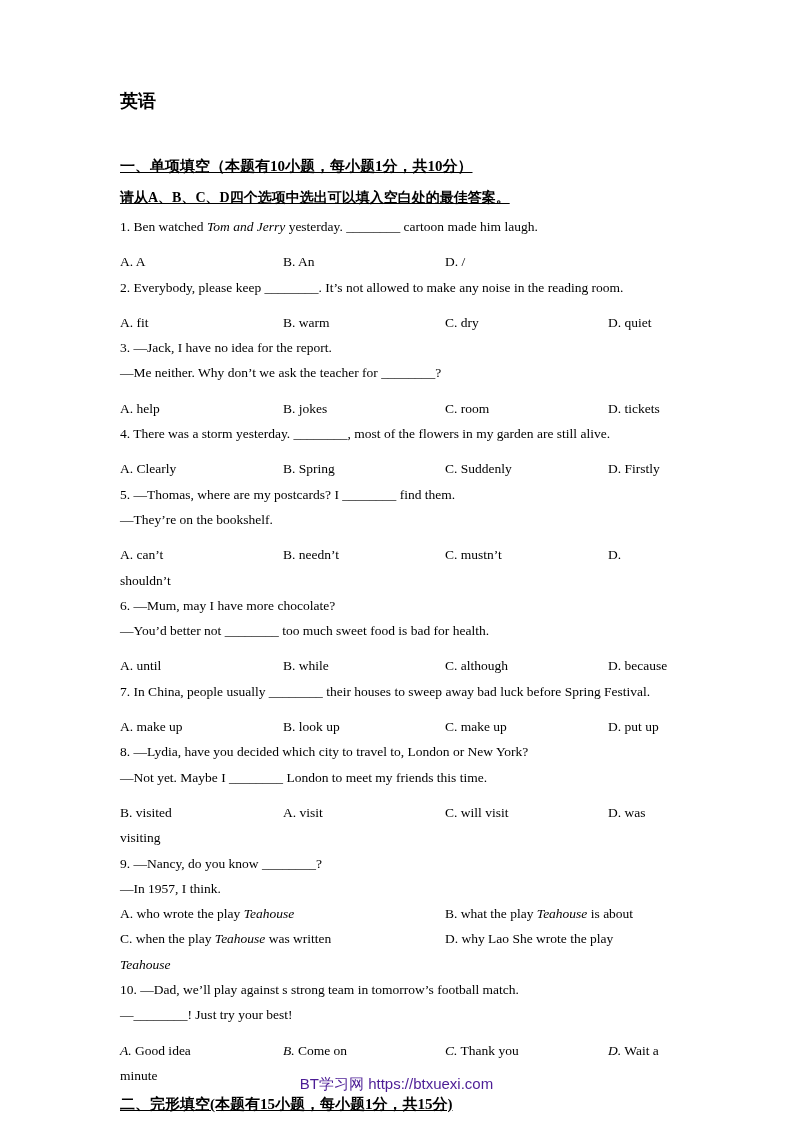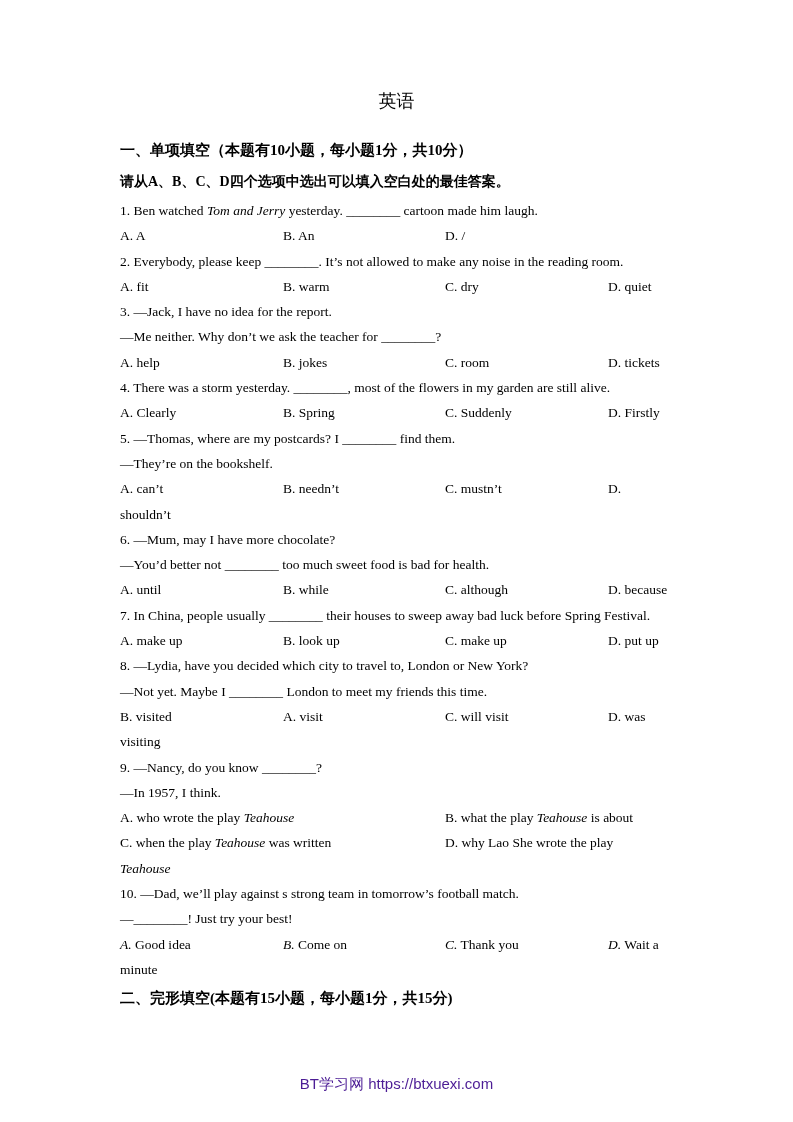--- a/index.html
+++ b/index.html
@@ -15,41 +15,43 @@
     font-size: 13.5px;
     overflow: hidden;
   }
   .content {
     position: absolute;
     left: 120px;
     top: 88px;
     width: 553px;
   }
   .title {
-    text-align: center;
-    font-weight: normal;
+    text-align: left;
+    font-weight: bold;
     font-size: 18px;
     line-height: 26px;
-    margin-bottom: 20px;
+    margin-bottom: 36px;
   }
   .h1, .h2, .sub {
     font-weight: bold;
     font-size: 15px;
     line-height: 32px;
     white-space: nowrap;
+    text-decoration: underline;
   }
   .sub { font-size: 14px; }
   .ln {
     line-height: 25.3px;
     height: 25.3px;
     white-space: nowrap;
   }
   .opt4 {
     display: grid;
     grid-template-columns: 163px 162px 163px 1fr;
+    margin-top: 10px;
   }
   .opt2 {
     display: grid;
     grid-template-columns: 325px 1fr;
   }
   .cell { white-space: nowrap; }
   i { font-style: italic; }
   .footer {
     position: absolute;
     left: 0;

